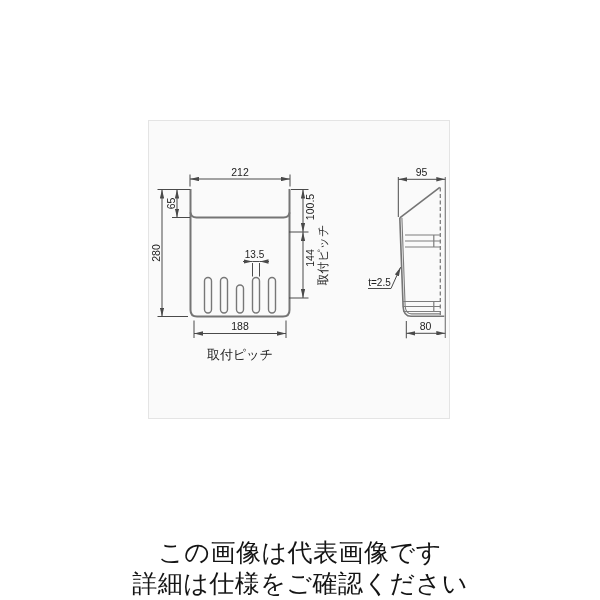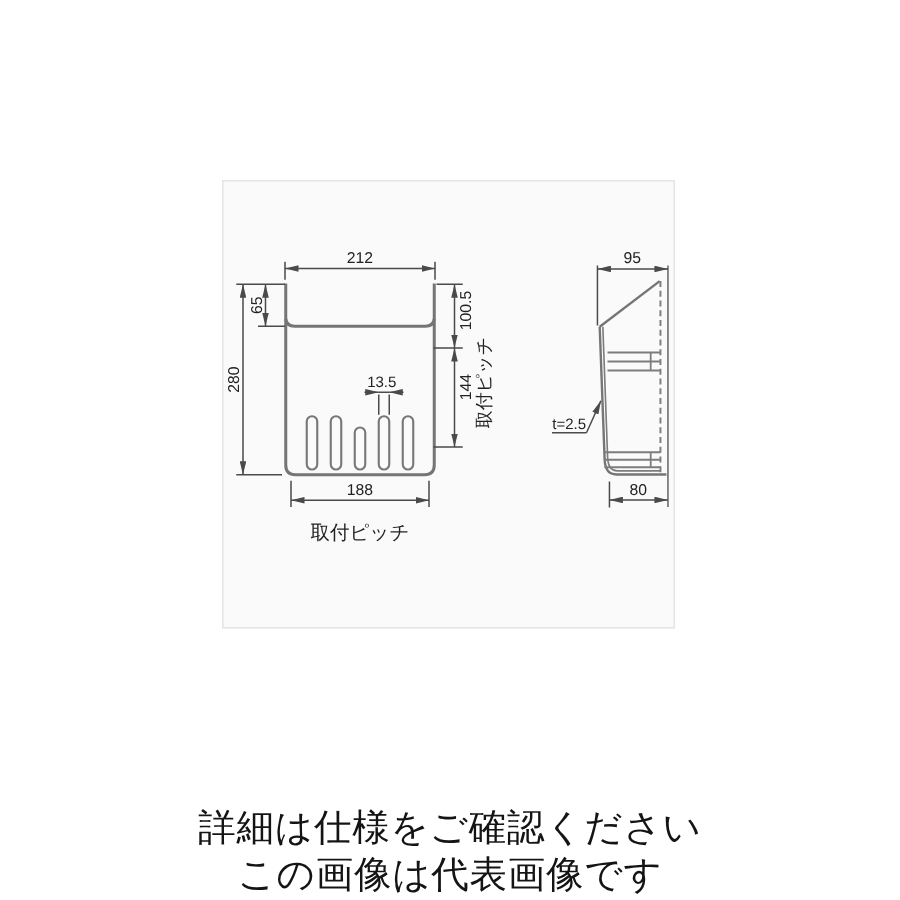--- a/index.html
+++ b/index.html
@@ -139,17 +139,17 @@
         <g>
           <path class="dim" d="M368,288.5 H391"></path>
           <line class="dim" x1="391" y1="288.5" x2="400.6" y2="267.2" marker-end="url(#arr)"></line>
           <text class="dts" x="379.5" y="286" text-anchor="middle">t=2.5</text>
         </g>
       </g>
     </svg>
   </div>
 
   <div class="caption">
+    <div>この画像は代表画像です</div>
     <div>詳細は仕様をご確認ください</div>
-    <div>この画像は代表画像です</div>
   </div>
 
 </div>
 
 </body></html>

